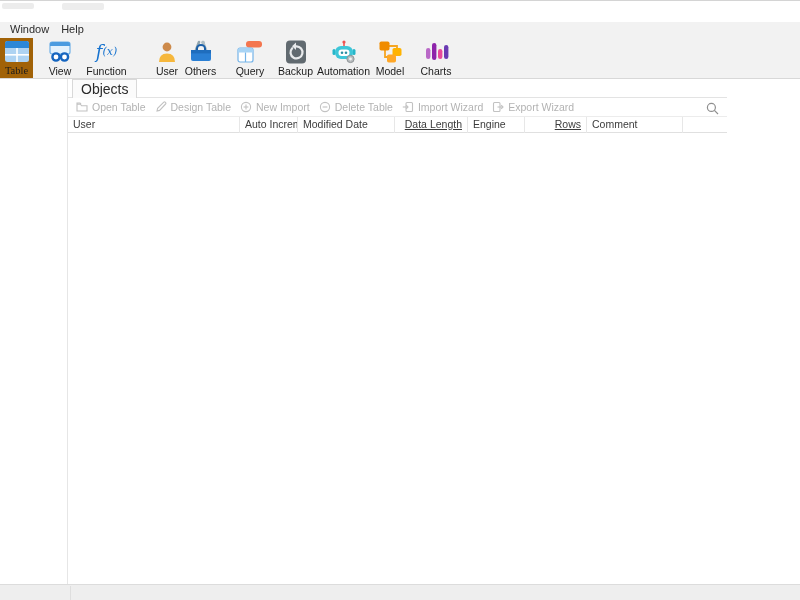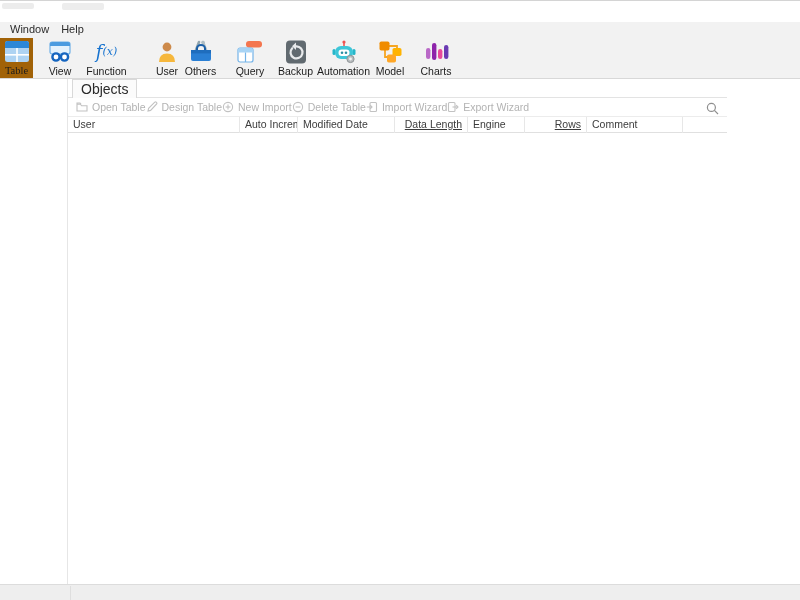--- a/index.html
+++ b/index.html
@@ -43,21 +43,21 @@
   
   .tabstrip { position:relative; height:19px; background:#fff; border-bottom:1px solid #e3e3e3; }
   .tab { position:absolute; left:4px; top:0; height:19px; min-width:48px;
     background:#fbfbfb; border:1px solid #d9d9d9; border-bottom:none;
     display:flex; align-items:center; justify-content:center;
     font-size:14px; color:#2b2b2b; padding:0 8px; }
 
   
   .obj-toolbar { position:relative; height:19px; background:#fff;
     border-bottom:1px solid #ececec; display:flex; align-items:center;
-    padding-left:8px; }
+    padding-left:8px; gap:9px; }
   .obj-btn { display:flex; align-items:center; gap:4px; font-size:10.5px;
     color:#b3b3b3; white-space:nowrap; }
   .obj-btn svg { display:block; }
   .search-btn { position:absolute; right:8px; top:3px; }
 
   
   .grid-header { position:relative; height:16px; border-bottom:1px solid #e0e0e0;
     display:flex; font-size:10.5px; color:#3c3c3c; background:#fff; }
   .col { height:16px; line-height:15px; padding:0 5px; border-right:1px solid #e7e7e7;
     overflow:hidden; white-space:nowrap; }

